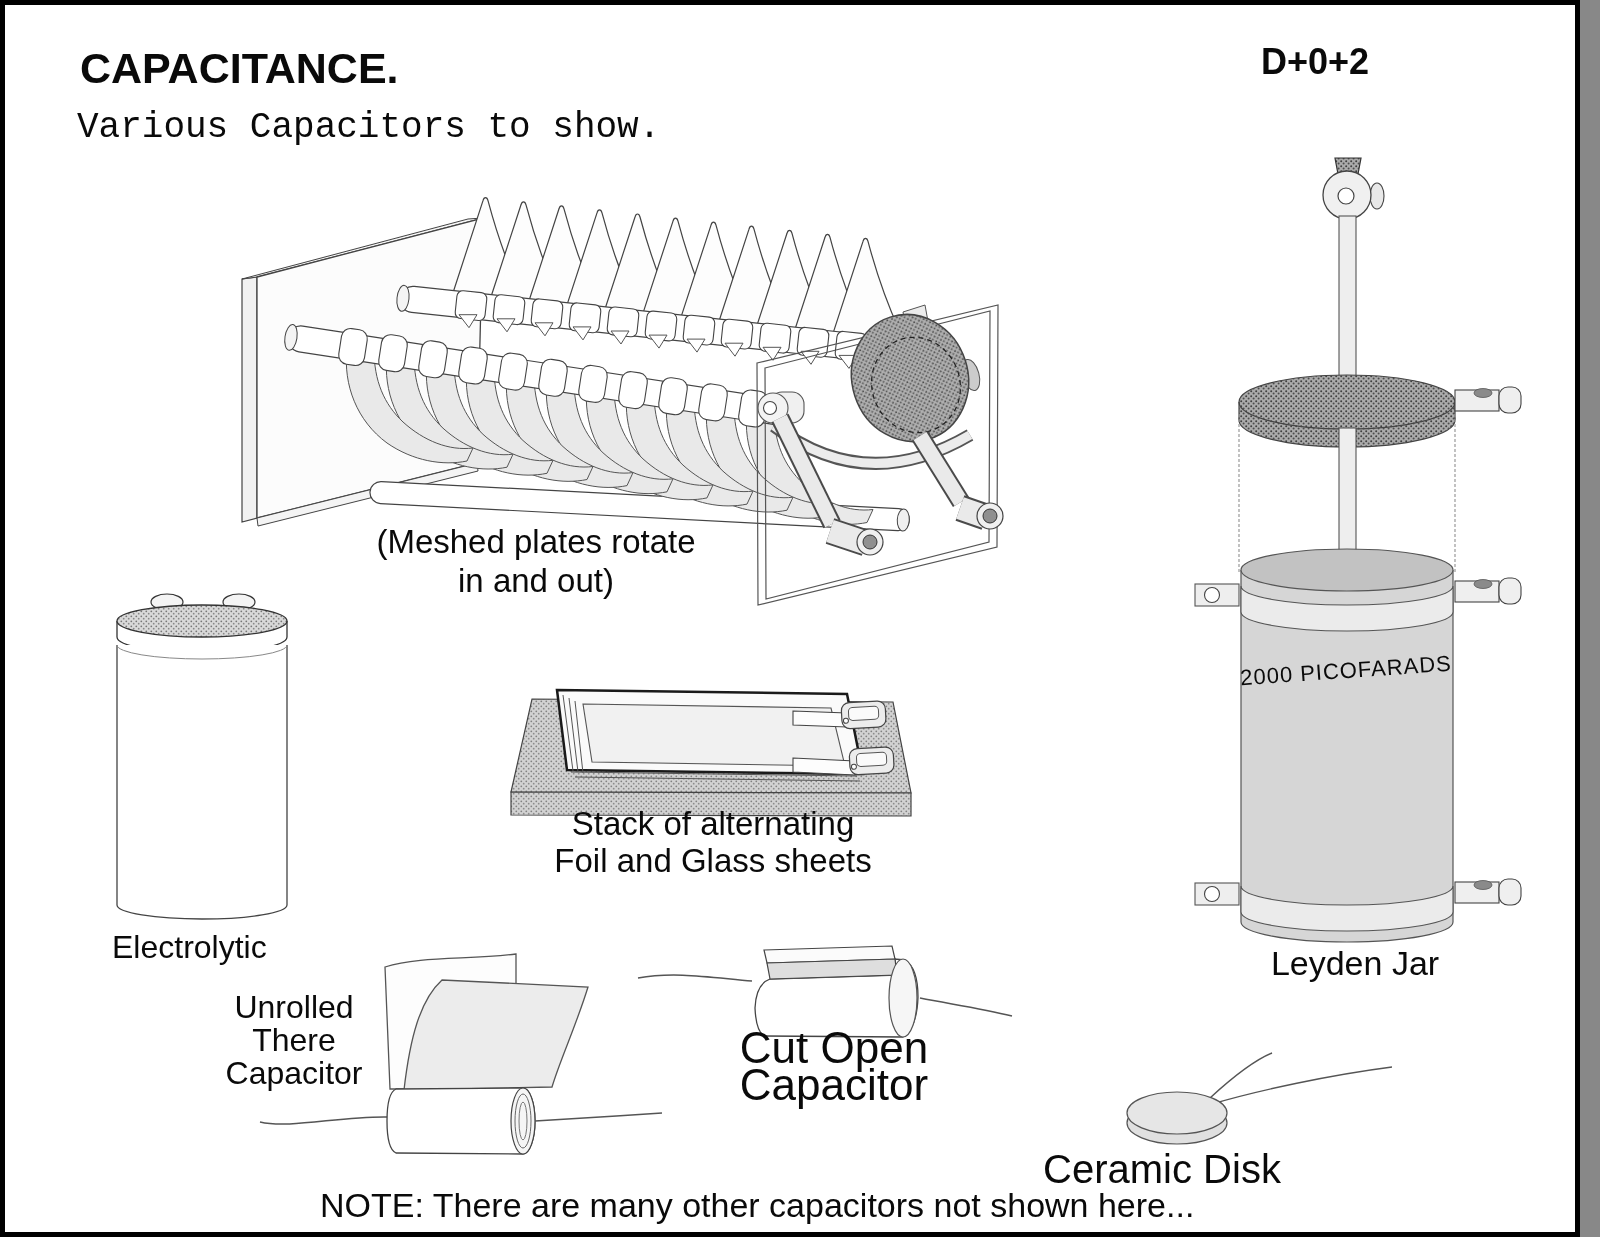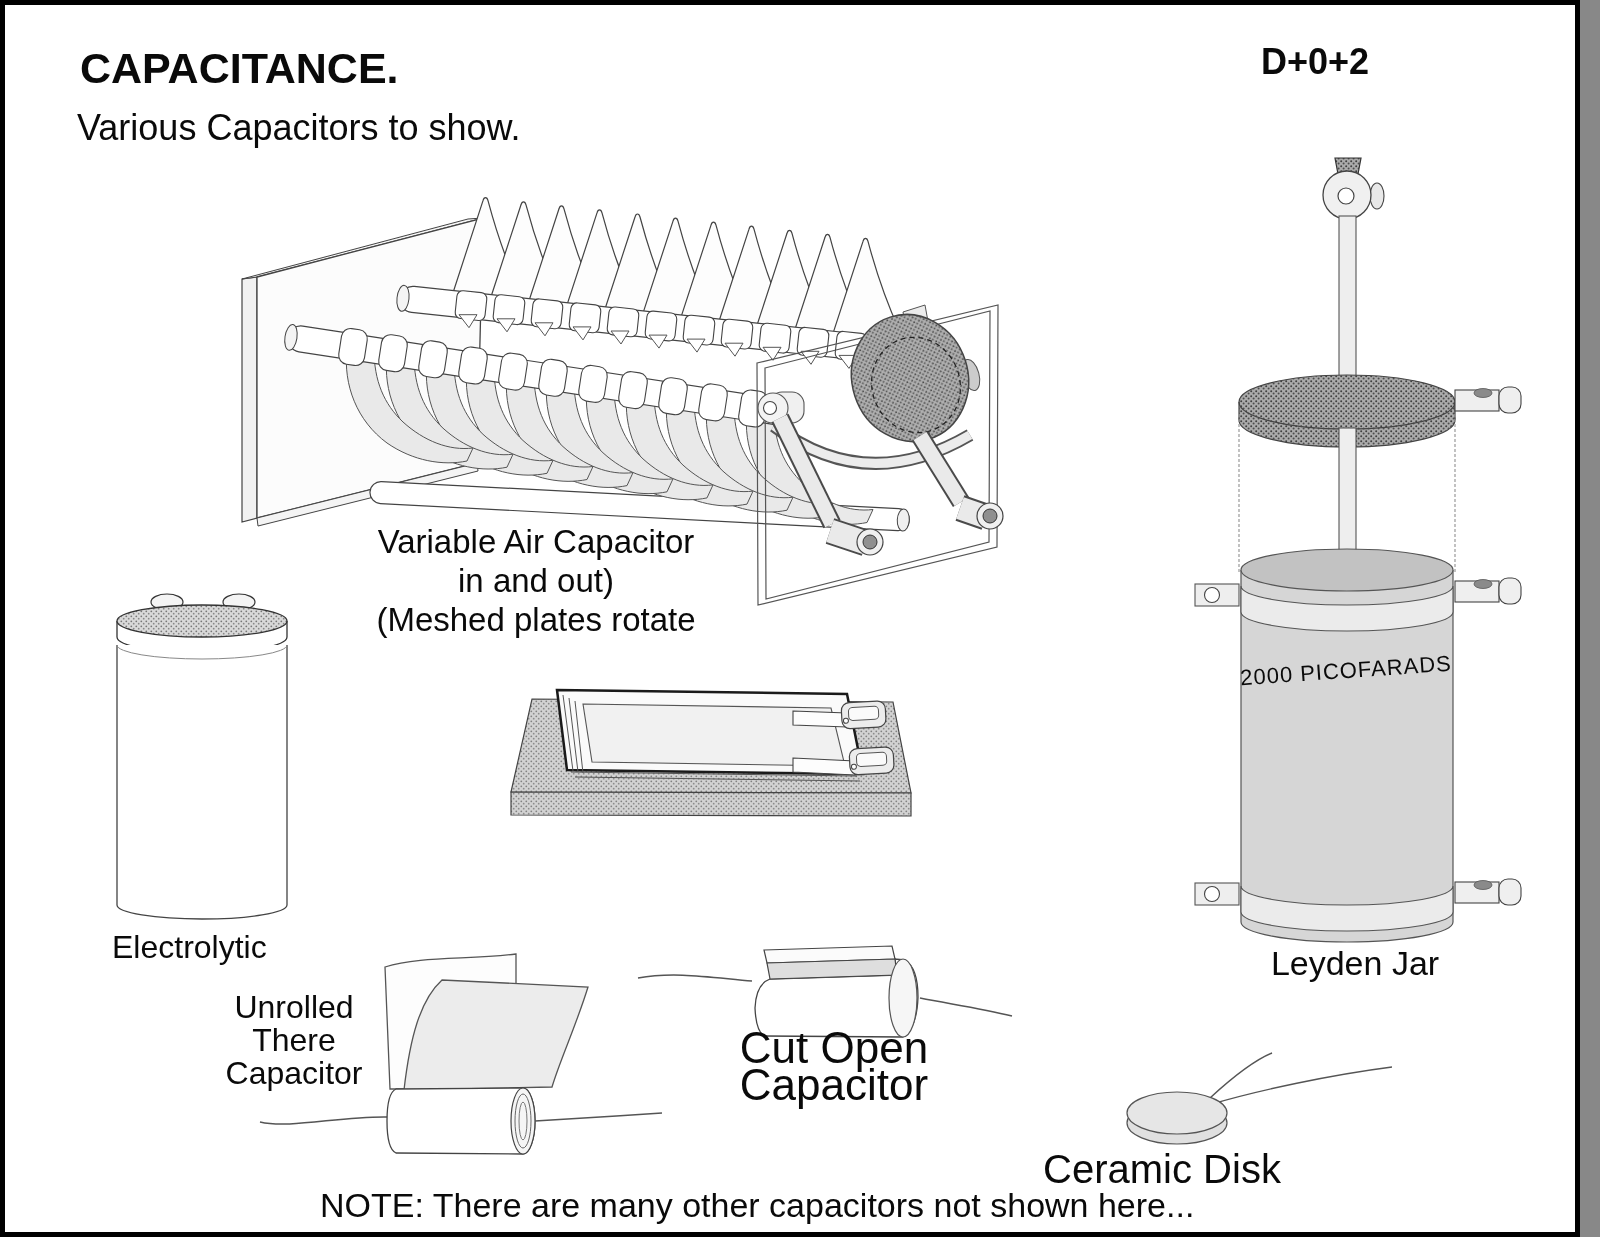--- a/index.html
+++ b/index.html
@@ -19,21 +19,21 @@
   .b{font-weight:bold;}
   svg{position:absolute;overflow:visible;}
   .figcap div{white-space:nowrap;}
 </style>
 </head>
 <body>
 
 <div id="page">
 
   <div class="lbl b" style="left:75px;top:38px;font-size:43px;">CAPACITANCE.</div>
-  <div class="lbl" style="left:72px;top:102px;font-size:36px;">Various Capacitors to show.</div>
+  <div class="lbl" style="left:72px;top:102px;font-size:36px;font-family:Liberation Mono, monospace;">Various Capacitors to show.</div>
   <div class="lbl b" style="left:1256px;top:36px;font-size:36px;">D+0+2</div>
 
   <svg class="abs" style="left:215px;top:185px;" width="800" height="440" viewBox="0 0 800 440">
     <defs>
       <pattern id="stipD" width="5" height="5" patternUnits="userSpaceOnUse">
         <rect width="5" height="5" fill="#b0b0b0"></rect>
         <circle cx="1.2" cy="1.2" r="1" fill="#4a4a4a"></circle>
         <circle cx="3.6" cy="3.6" r="1" fill="#585858"></circle>
       </pattern>
       <path id="bld" d="M0,0 L30,-92 C31,-96 34,-96 35,-92 C43,-62 55,-28 66,-4 C68,0 65,3 60,4 C38,9 15,6 0,0 Z" fill="#fdfdfd" stroke="#444" stroke-width="1.2"></path>
@@ -166,23 +166,22 @@
       <line x1="700" y1="246" x2="741" y2="312" stroke="#4a4a4a" stroke-width="19"></line>
       <line x1="700" y1="246" x2="741" y2="312" stroke="#eaeaea" stroke-width="15"></line>
       <line x1="740" y1="318" x2="766" y2="327" stroke="#4a4a4a" stroke-width="27"></line>
       <line x1="740" y1="318" x2="766" y2="327" stroke="#eaeaea" stroke-width="23"></line>
       <circle cx="770" cy="326" r="13" fill="#f0f0f0" stroke="#444" stroke-width="1.2"></circle>
       <circle cx="770" cy="326" r="7" fill="#909090" stroke="#333" stroke-width="1"></circle>
     </g>
   </svg>
 
   <div class="lbl ctr figcap" style="left:531px;top:517px;font-size:33px;line-height:39px;">
-    <div>Variable Air Capacitor</div>
+    <div>(Meshed plates rotate</div>
     <div>in and out)</div>
-    <div>(Meshed plates rotate</div>
   </div>
 
   <svg class="abs" style="left:95px;top:570px;" width="210" height="395" viewBox="0 0 210 395">
     <defs>
       <pattern id="stipE" width="5" height="5" patternUnits="userSpaceOnUse">
         <rect width="5" height="5" fill="#d9d9d9"></rect>
         <circle cx="1.3" cy="1.3" r="0.9" fill="#777"></circle>
         <circle cx="3.7" cy="3.7" r="0.9" fill="#888"></circle>
       </pattern>
     </defs>
@@ -237,20 +236,24 @@
     </g>
     <g>
       <polygon points="298,88 360,91 360,105 298,102" fill="#fdfdfd" stroke="#444" stroke-width="1.1"></polygon>
       <g transform="translate(354,79) rotate(-3)">
         <rect x="0" y="0" width="44" height="26" rx="8" fill="#ececec" stroke="#444" stroke-width="1.2"></rect>
         <rect x="7" y="5" width="30" height="13" rx="4" fill="#fafafa" stroke="#555" stroke-width="1"></rect>
         <circle cx="4" cy="18" r="2.5" fill="#fff" stroke="#444" stroke-width="1"></circle>
       </g>
     </g>
   </svg>
+  <div class="lbl ctr figcap" style="left:708px;top:800px;font-size:33px;line-height:37px;">
+    <div>Stack of alternating</div>
+    <div>Foil and Glass sheets</div>
+  </div>
 
   <svg class="abs" style="left:1120px;top:145px;" width="420" height="815" viewBox="0 0 420 815">
     <defs>
       <pattern id="stipL" width="5" height="5" patternUnits="userSpaceOnUse">
         <rect width="5" height="5" fill="#ababab"></rect>
         <circle cx="1.2" cy="1.2" r="1" fill="#3f3f3f"></circle>
         <circle cx="3.6" cy="3.6" r="1" fill="#4d4d4d"></circle>
       </pattern>
     </defs>
 

